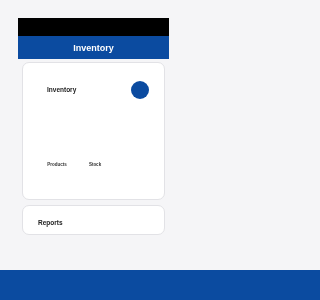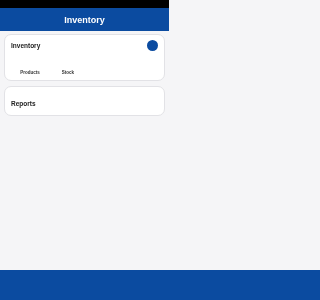--- a/index.html
+++ b/index.html
@@ -1,15 +1,15 @@
 <!DOCTYPE html>
 <html><head>
 <meta charset="utf-8">
 <style>
-  * { box-sizing: border-box; margin:0; padding:0; }
+  * { box-sizing: border-box; margin:0; padding:9px; }
   html,body { width:169px; height:300px; }
   body { font-family:"Liberation Sans", sans-serif; background:#f5f5f7; overflow:hidden; }
   .statusbar { height:8px; background:#000; }
   .header { height:23px; background:#0b4ba0; display:flex; align-items:center; justify-content:center; }
   .header-title { color:#fff; font-size:9px; font-weight:bold; }
   .content { padding:3px 4px; }
   .card { background:#fff; border:1px solid #e2e2e6; border-radius:7px; margin-bottom:5px; padding:5px 6px; }
   .card-title { font-size:6.5px; font-weight:bold; color:#222; }
   .badge { width:11px; height:11px; border-radius:50%; background:#0b4ba0; display:flex; align-items:center; justify-content:center; }
   .row { display:flex; }

